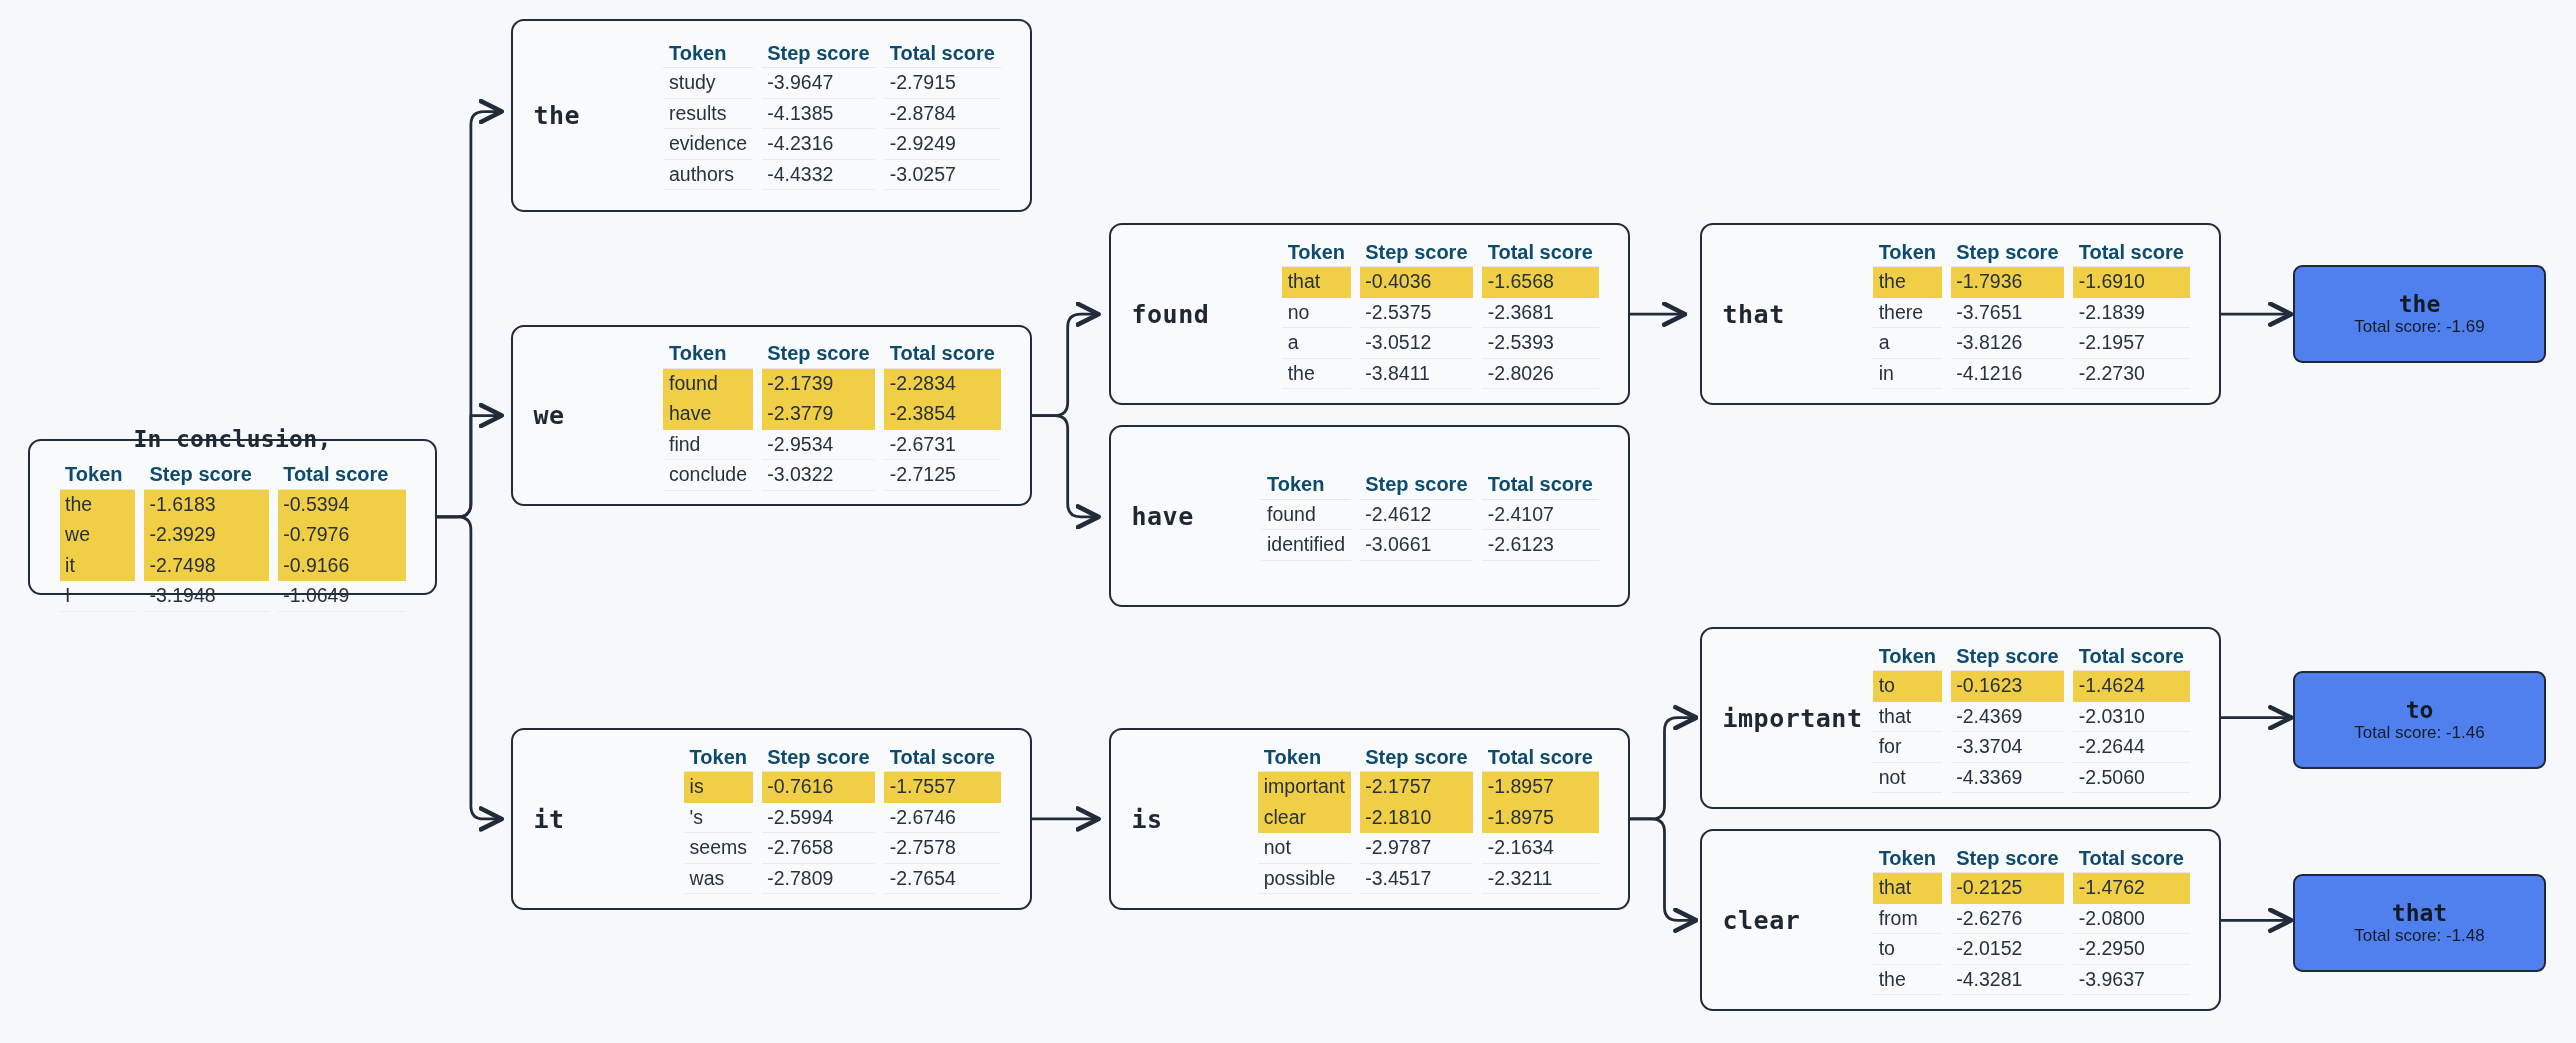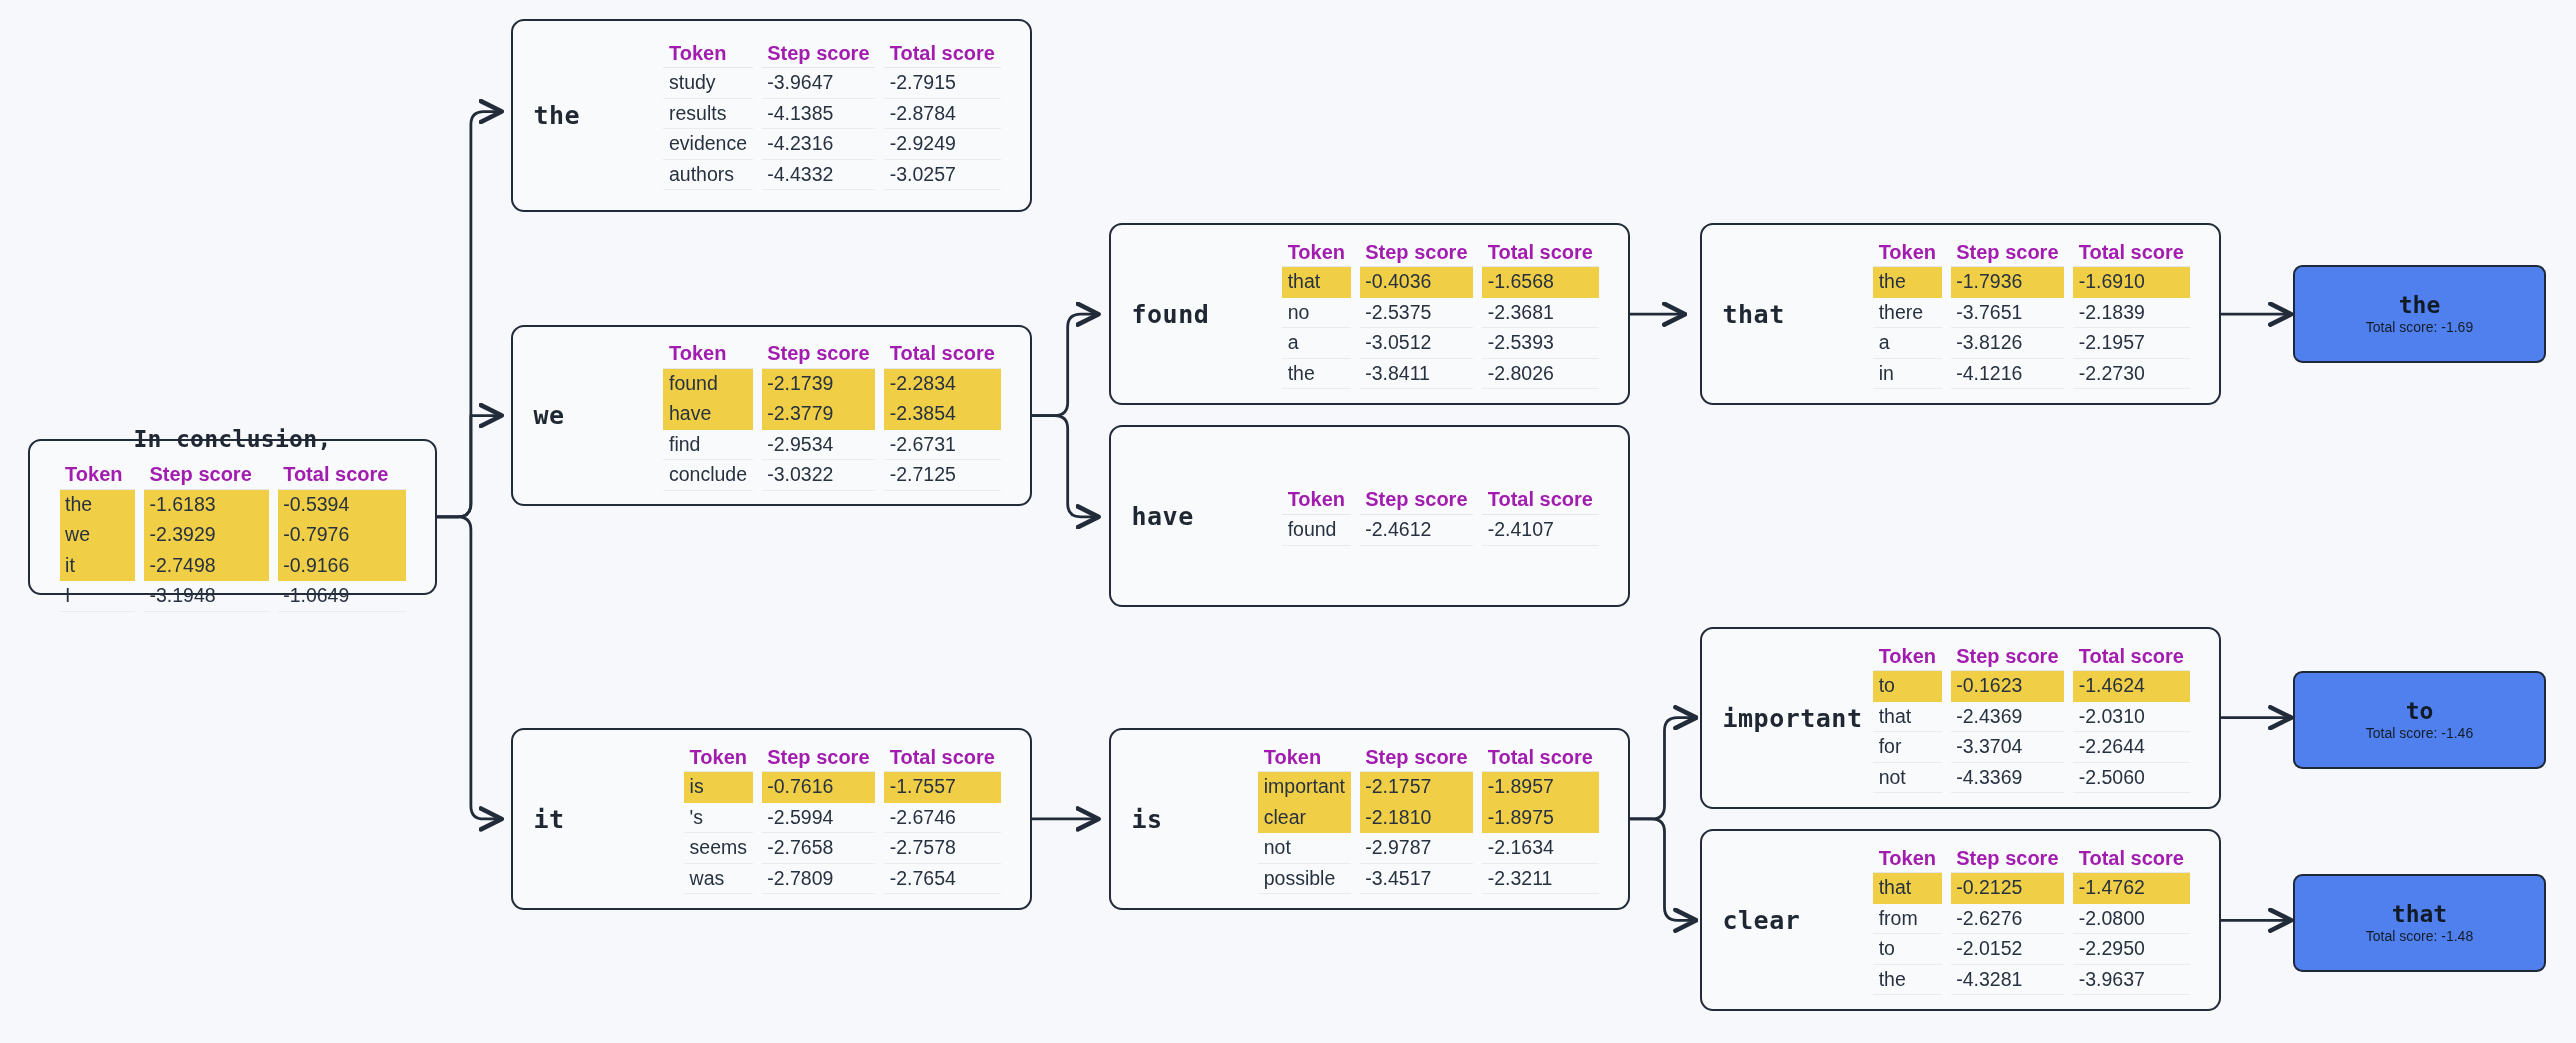--- a/index.html
+++ b/index.html
@@ -36,21 +36,21 @@
 
   table.scores{
     border-collapse:separate;
     border-spacing:9.3px 0;
     font-size:19.5px;
     color:#27313f;
   }
   table.scores th{
     font-weight:700;
     font-size:20px;
-    color:#a21caf;
+    color:#0c4a6e;
     text-align:left;
     padding:1.9px 5.6px 2.8px 5.6px;
     border-bottom:1.9px solid #e3e6ea;
     white-space:nowrap;
   }
   table.scores td{
     text-align:left;
     padding:2.8px 5.6px 3.7px 5.6px;
     border-bottom:1.9px solid #e9ecef;
     white-space:nowrap;
@@ -90,21 +90,21 @@
     padding:0;
   }
   .node.terminal .tok{
     font-family:"DejaVu Sans Mono","Liberation Mono",monospace;
     font-weight:700;
     font-size:23px;
     color:#121a26;
     line-height:1.15;
   }
   .node.terminal .tot{
-    font-size:14px;
+    font-size:17px;
     color:#131c28;
     line-height:1.2;
     text-align:center;
   }
 </style>
 </head>
 <body>
 
 <div id="stage">
 
@@ -294,20 +294,25 @@
         <th>Step score</th>
         <th>Total score</th>
       </tr>
           </thead>
       <tbody>
             <tr>
               <td>found</td>
               <td class="num">-2.4612</td>
               <td class="num">-2.4107</td>
             </tr>
+            <tr>
+              <td>identified</td>
+              <td class="num">-3.0661</td>
+              <td class="num">-2.6123</td>
+            </tr>
           </tbody>
     </table>
       </span>
   </div>
 
   <div class="node" style="left:1700px; top:223px; width:521px; height:182px;">
     <span class="label">that</span>
     <span class="tblwrap">
         <table class="scores">
       <thead>

